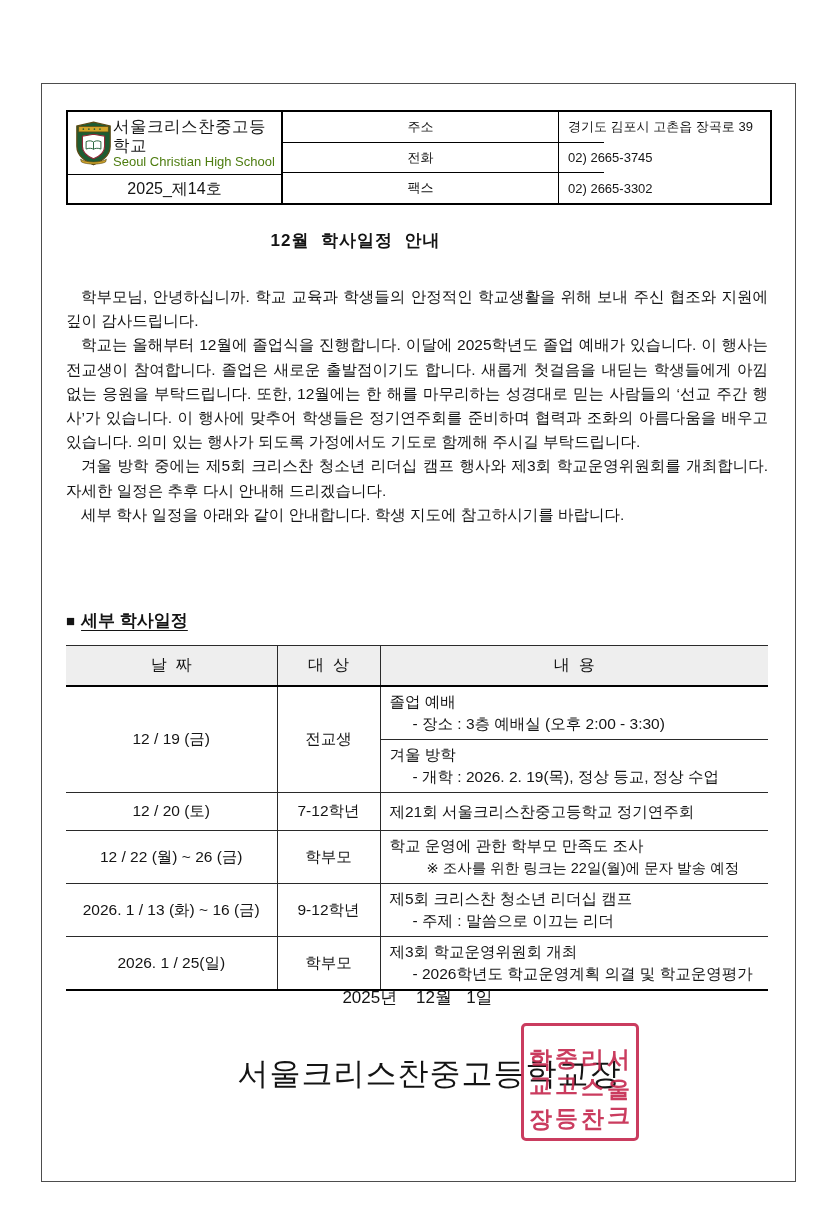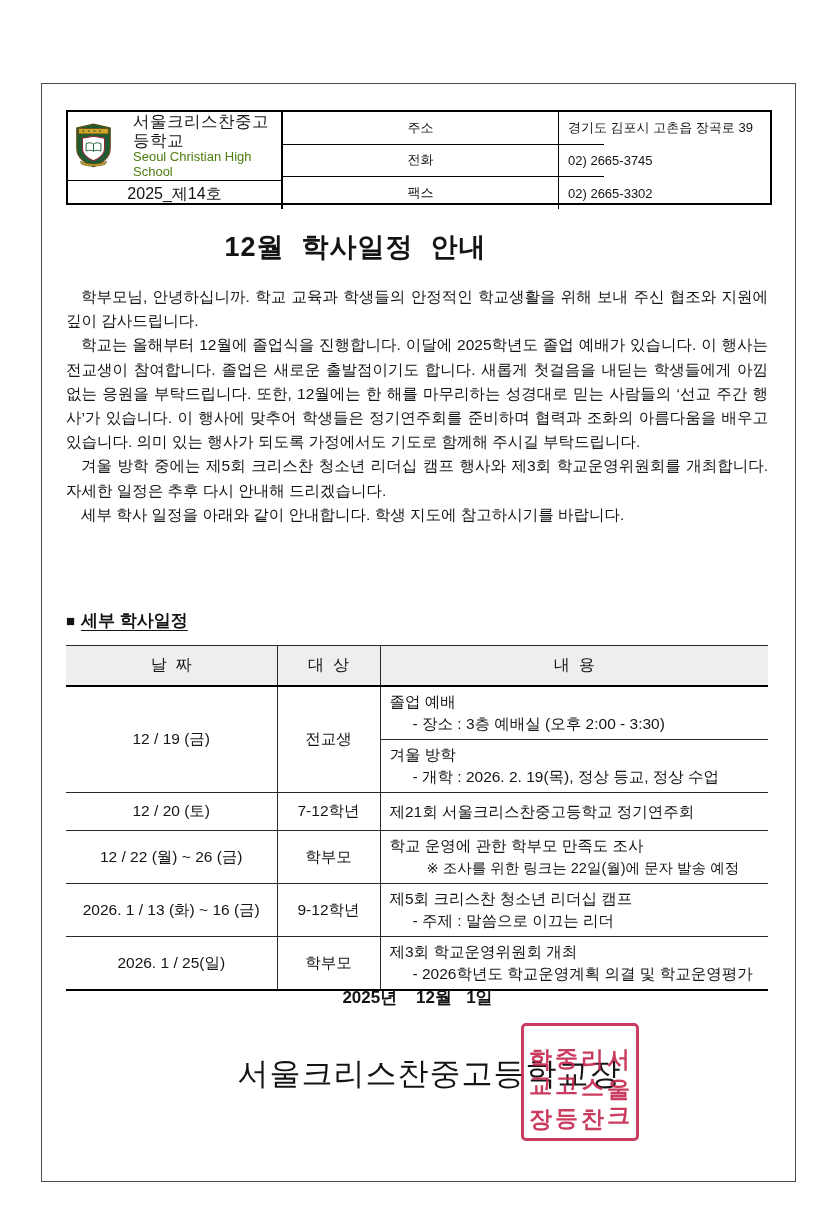--- a/index.html
+++ b/index.html
@@ -6,36 +6,36 @@
   .sheet{
     position:relative;width:835px;height:1228px;background:#fff;
     font-family:"Liberation Sans","DejaVu Sans",sans-serif;color:#141414;overflow:hidden;
   }
   .page-frame{position:absolute;left:41px;top:83px;width:753px;height:1097px;border:1px solid #4d4d4d;}
 
   
   .hdr{position:absolute;left:66px;top:110px;width:702px;height:91px;border:2px solid #000;
        display:grid;grid-template-columns:215px 276px 45px 1fr;}
   .hdr-left{border-right:2px solid #000;display:flex;flex-direction:column;}
-  .hdr-school{flex:1;display:flex;align-items:center;gap:21px;padding-left:7px;border-bottom:1px solid #000;}
+  .hdr-school{flex:1;display:flex;align-items:center;gap:1px;padding-left:7px;border-bottom:1px solid #000;}
   .crest{width:37px;height:45px;flex:0 0 auto;}
   .school-names{display:flex;flex-direction:column;line-height:1.15;}
   .school-ko{font-size:16.5px;letter-spacing:.5px;}
   .school-en{font-size:13px;color:#4d7c0f;}
   .hdr-issue{height:28px;display:flex;align-items:center;justify-content:center;font-size:16px;}
   .hdr-title{border-right:2px solid #000;display:flex;align-items:center;justify-content:center;
              font-size:51px;font-weight:bold;letter-spacing:5px;}
   .hdr-labels,.hdr-values{display:flex;flex-direction:column;}
   .hdr-labels{border-right:1px solid #000;}
   .contact-cell{flex:1;display:flex;align-items:center;justify-content:center;font-size:13px;border-bottom:1px solid #000;}
   .contact-cell:last-child{border-bottom:none;}
   .contact-val{justify-content:flex-start;padding-left:9px;white-space:nowrap;}
 
   
-  .doc-title{position:absolute;left:0;width:711px;top:229px;text-align:center;font-size:27px;
+  .doc-title{position:absolute;left:0;width:711px;top:229px;text-align:center;font-size:17px;
              font-weight:600;white-space:pre;letter-spacing:1px;}
   .body-text{position:absolute;left:66px;top:285px;width:702px;font-size:15.5px;line-height:24.2px;
              text-align:justify;}
   .body-text p{margin:0;text-indent:15px;word-break:break-all;}
 
   .section-head{position:absolute;left:66px;top:609px;font-size:17px;font-weight:bold;display:flex;align-items:center;gap:6px;}
   .section-head .sq{font-size:15px;}
   .section-head .underlined{text-decoration:underline;text-underline-offset:4px;}
 
   
@@ -49,21 +49,21 @@
   .sched .vline{border-right:1px solid #2a2a2a;}
   .sched td{font-size:15.5px;vertical-align:middle;}
   .c-date,.c-target{text-align:center;}
   .c-content{padding:4px 6px 4px 9px;line-height:22px;}
   .c-content .indent{padding-left:23px;}
   .c-content .note{padding-left:37px;font-size:14.5px;}
   tr.h48{height:48px;}tr.h47{height:47px;}tr.h46{height:46px;}tr.h38{height:38px;}
 
   
   .pub-date{position:absolute;left:0;width:835px;top:986px;text-align:center;font-size:17px;
-            font-weight:700;white-space:pre;}
+            font-weight:400;white-space:pre;}
   .signature{position:absolute;left:12px;width:835px;top:1053px;text-align:center;font-size:31px;
              letter-spacing:1px;}
   .stamp{position:absolute;left:521px;top:1023px;width:112px;height:112px;border:3px solid #c5284e;
          border-radius:5px;display:flex;align-items:center;justify-content:center;color:#c5284e;
          opacity:.9;background:rgba(255,255,255,0);}
   .stamp-text{writing-mode:vertical-rl;text-orientation:upright;font-size:23px;line-height:26px;
               letter-spacing:7px;height:100px;font-weight:bold;}
 </style>
 </head>
 <body>

